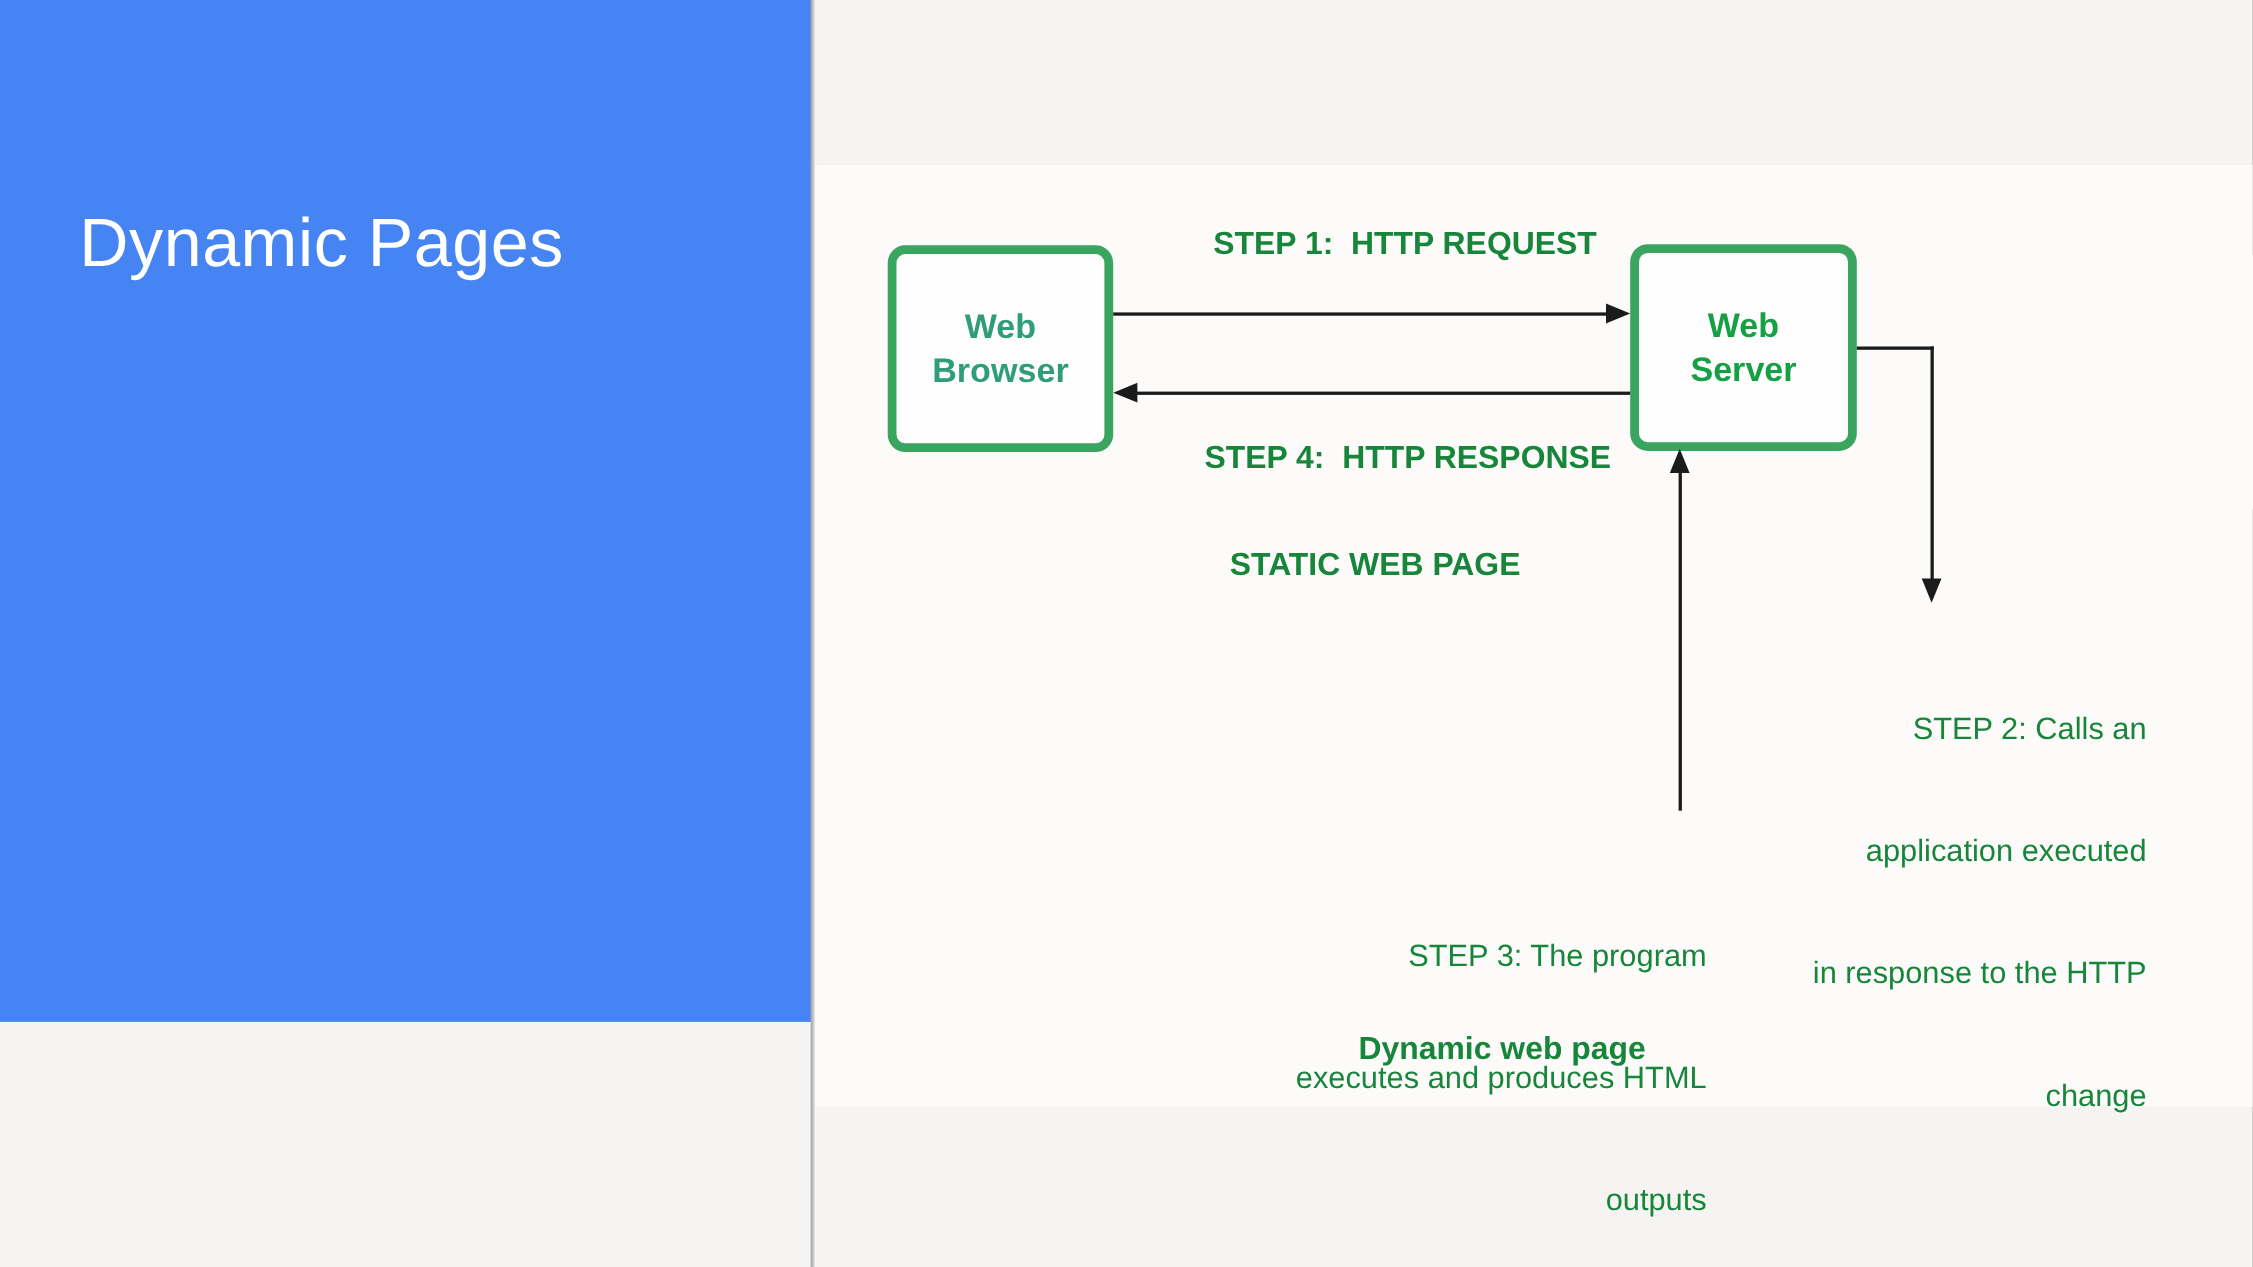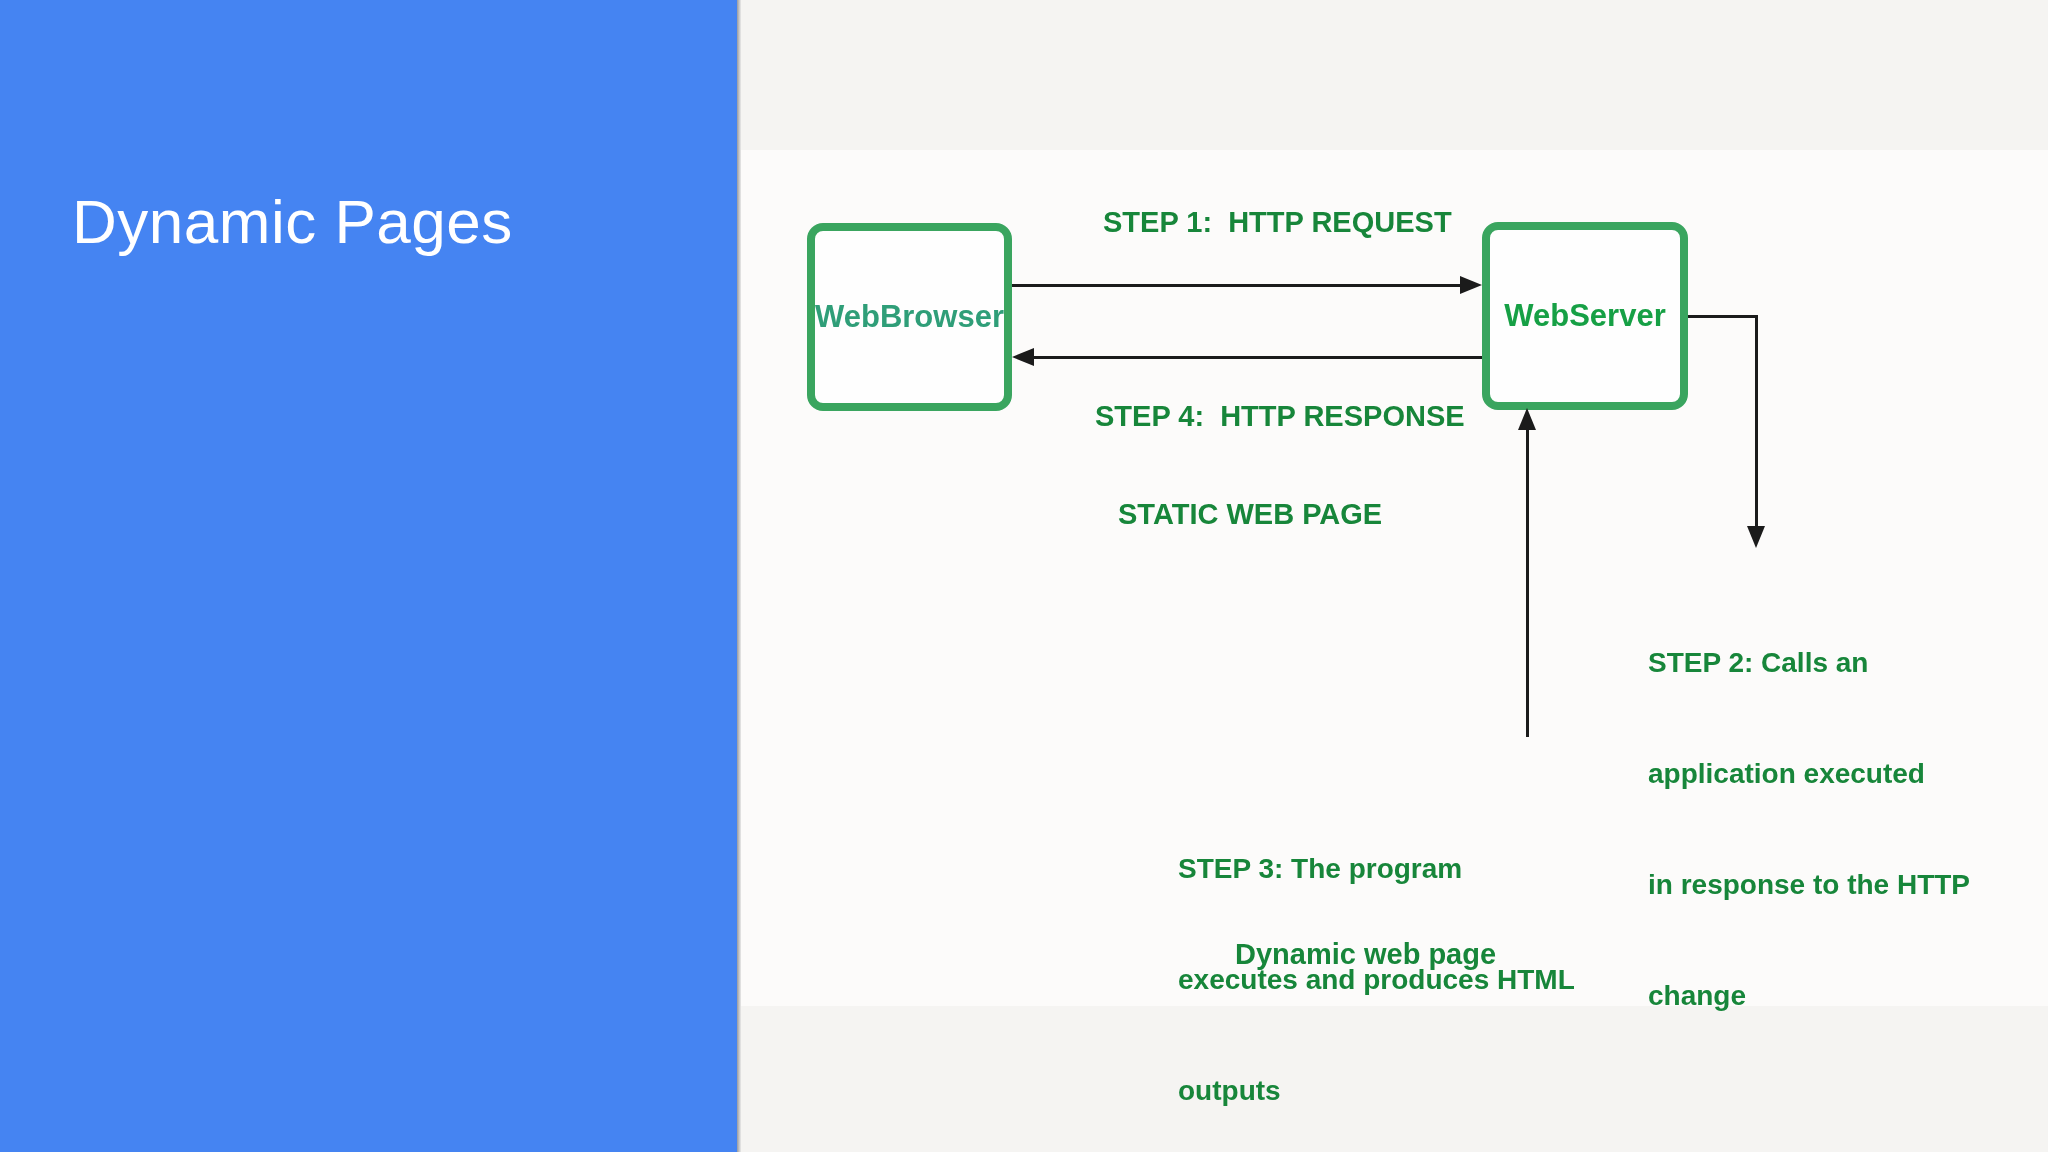--- a/index.html
+++ b/index.html
@@ -9,21 +9,21 @@
     height: 1152px;
     overflow: hidden;
     font-family: "Liberation Sans", sans-serif;
     background: var(--slide-bg, #f5f4f2);
   }
 
   
   .panel {
     position: absolute;
     left: 0; top: 0;
-    width: 737px; height: 1152px;
+    width: 737px; height: 929px;
     background: var(--panel-blue, #4584f2);
   }
   .panel-edge {
     position: absolute;
     left: 737px; top: 0;
     width: 4px; height: 1152px;
     background: linear-gradient(to right, rgba(40,45,60,0.45), rgba(40,45,60,0.05));
   }
   .panel-title {
     position: absolute;
@@ -64,21 +64,21 @@
   }
 
   
   .node-box {
     position: absolute;
     box-sizing: border-box;
     border: 8px solid var(--box-border-green, #3aa55f);
     border-radius: 16px;
     background: #fefefe;
     display: flex;
-    flex-direction: row;
+    flex-direction: column;
     align-items: center;
     justify-content: center;
   }
   .node-box .line {
     font-size: 31px;
     font-weight: 700;
     line-height: 40px;
   }
   .box-browser { left: 807px; top: 223px; width: 205px; height: 188px; }
   .box-browser .line { color: var(--browser-label-green, #2f9e78); }
@@ -90,24 +90,25 @@
     position: absolute;
     color: var(--step-text-green, #17863a);
     font-weight: 700;
     font-size: 29px;
     white-space: pre;
     margin-left: 20px;
   }
   .caption-block {
     position: absolute;
     color: var(--step-text-green, #17863a);
-    font-weight: 700;
+    font-weight: 400;
     font-size: 28px;
     line-height: 37px;
     white-space: pre;
+    text-align: right;
   }
   .cap-step1   { left: 1083px; top: 206px; }
   .cap-step4   { left: 1075px; top: 400px; }
   .cap-static  { left: 1098px; top: 498px; }
   .cap-step2   { left: 1648px; top: 570px; }
   .cap-step3   { left: 1178px; top: 776px; }
   .cap-dynamic { left: 1215px; top: 938px; }
 
   
   .h-line, .v-line { position: absolute; background: var(--arrow-black, #1b1b1b); }

